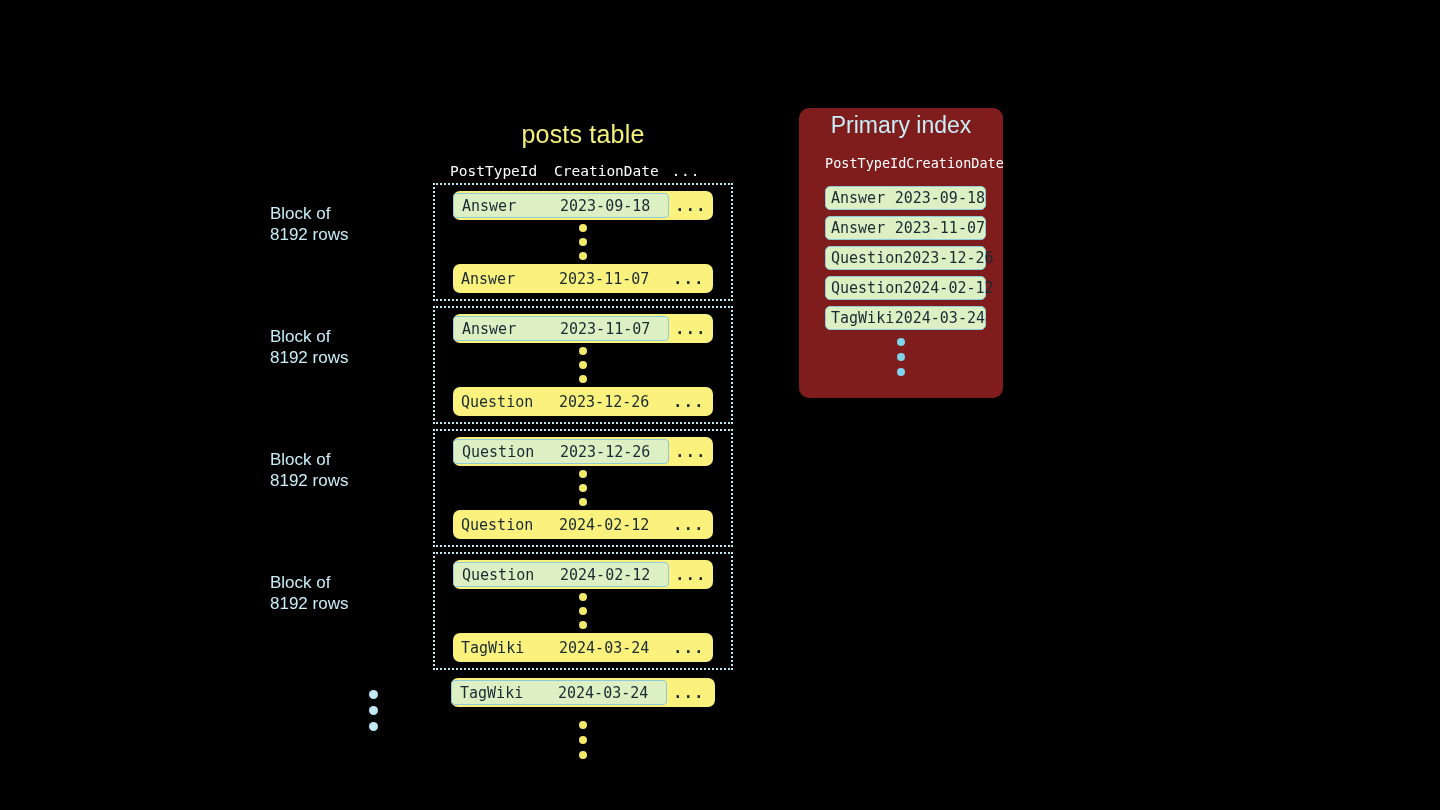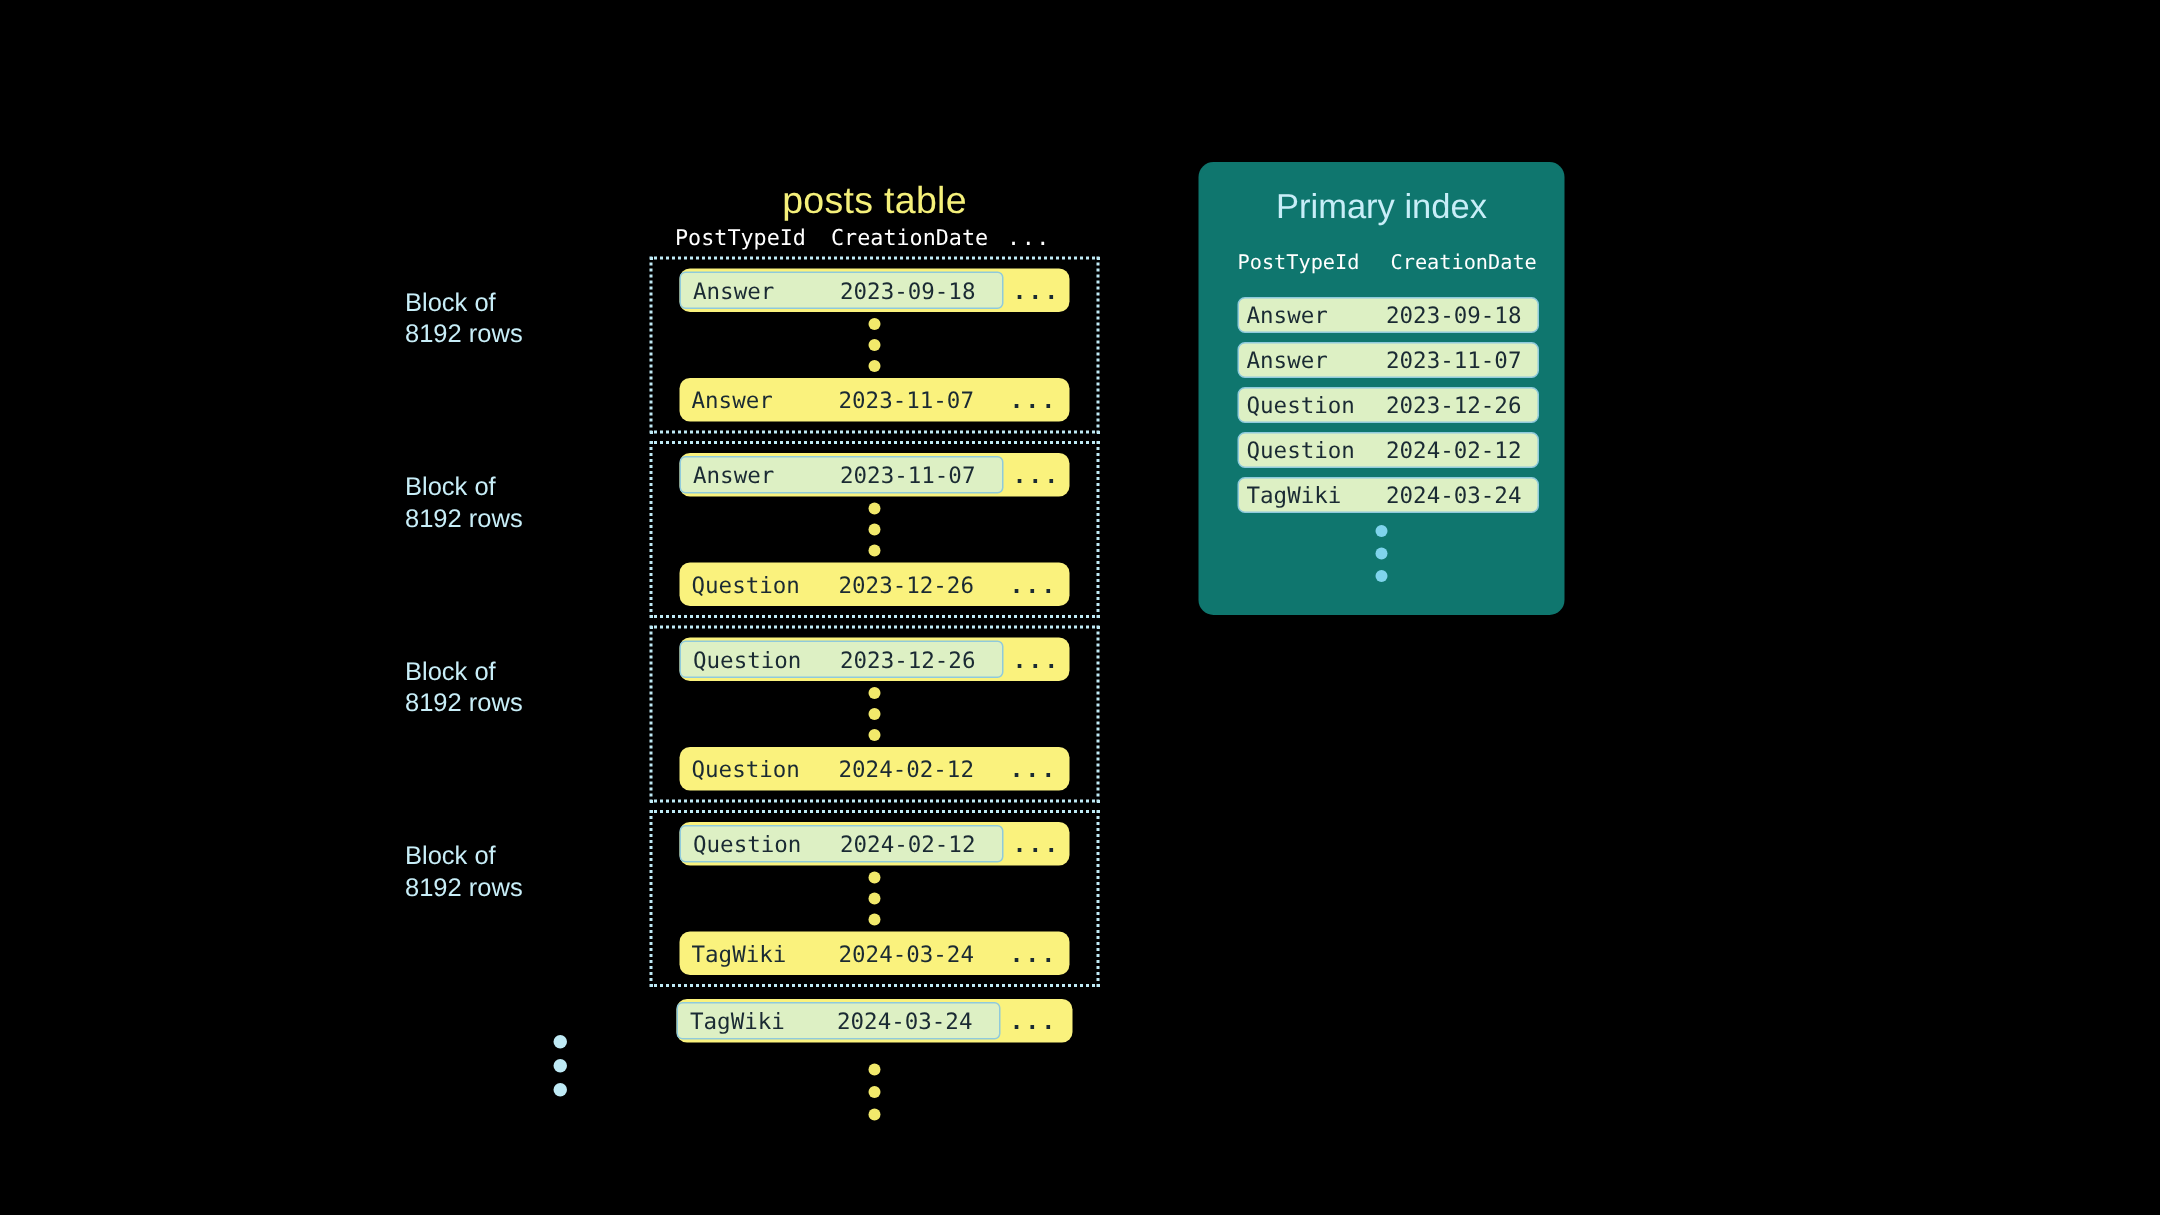--- a/index.html
+++ b/index.html
@@ -27,21 +27,21 @@
     top: 120px;
     width: 300px;
   }
 
   .table-title {
     font-family: "Liberation Sans", sans-serif;
     font-size: 25px;
     color: #F5F07A;
     text-align: center;
     letter-spacing: 0.2px;
-    margin-bottom: 2px;
+    margin-bottom: 14px;
     white-space: nowrap;
   }
 
   .col-headers {
     display: flex;
     align-items: baseline;
     font-family: "DejaVu Sans Mono", monospace;
     font-size: 14.5px;
     color: #FFFFFF;
     height: 20px;
@@ -152,24 +152,24 @@
     border-radius: 50%;
     background: #BFEAF5;
   }
 
   
 
   #primary-index {
     position: absolute;
     left: 799px;
     top: 108px;
-    width: 244px;
-    background: #0f766e;
+    width: 204px;
+    background: #7f1d1d;
     border-radius: 10px;
-    padding: 16px 14px 22px 14px;
+    padding: 4px 14px 22px 14px;
   }
 
   .idx-title {
     font-family: "Liberation Sans", sans-serif;
     font-size: 23px;
     color: #C8EEF8;
     text-align: center;
     margin-bottom: 16px;
     white-space: nowrap;
   }

